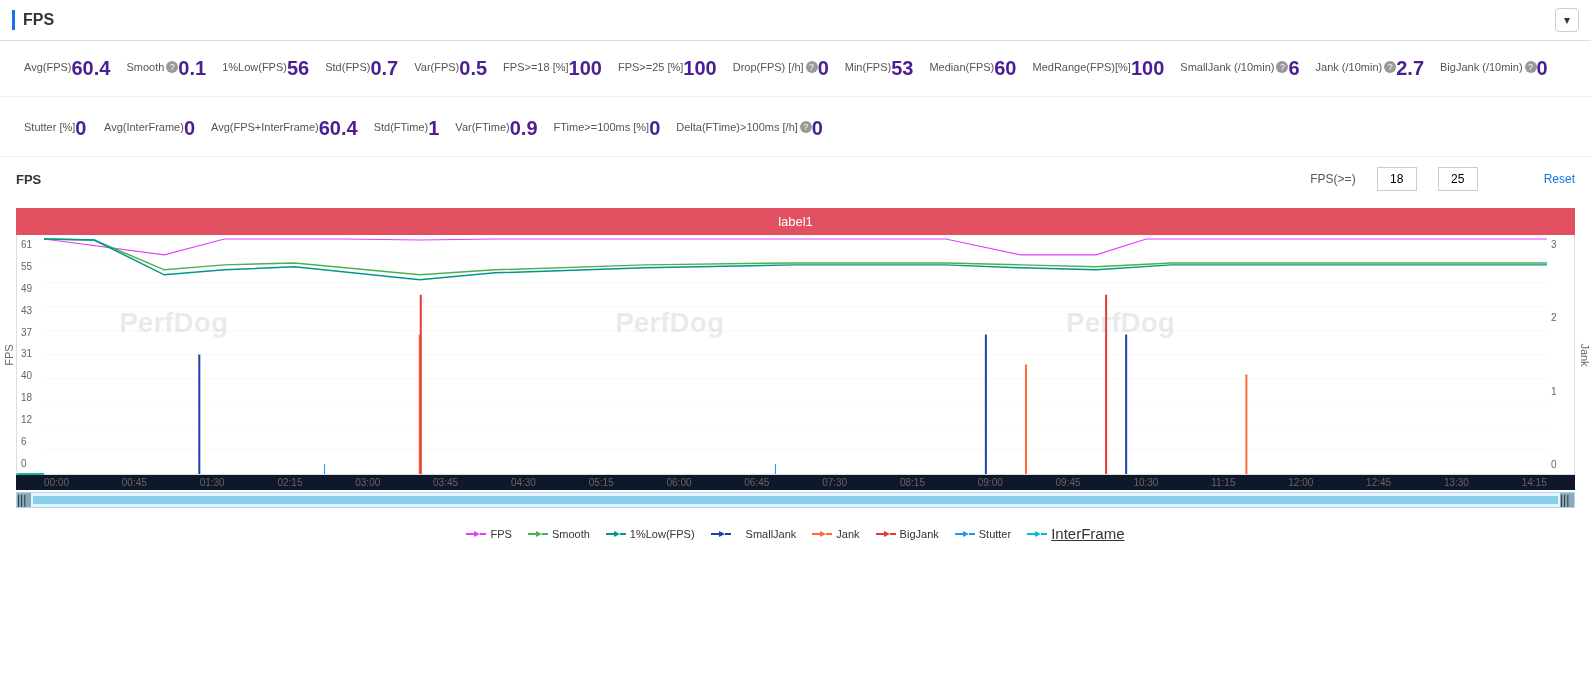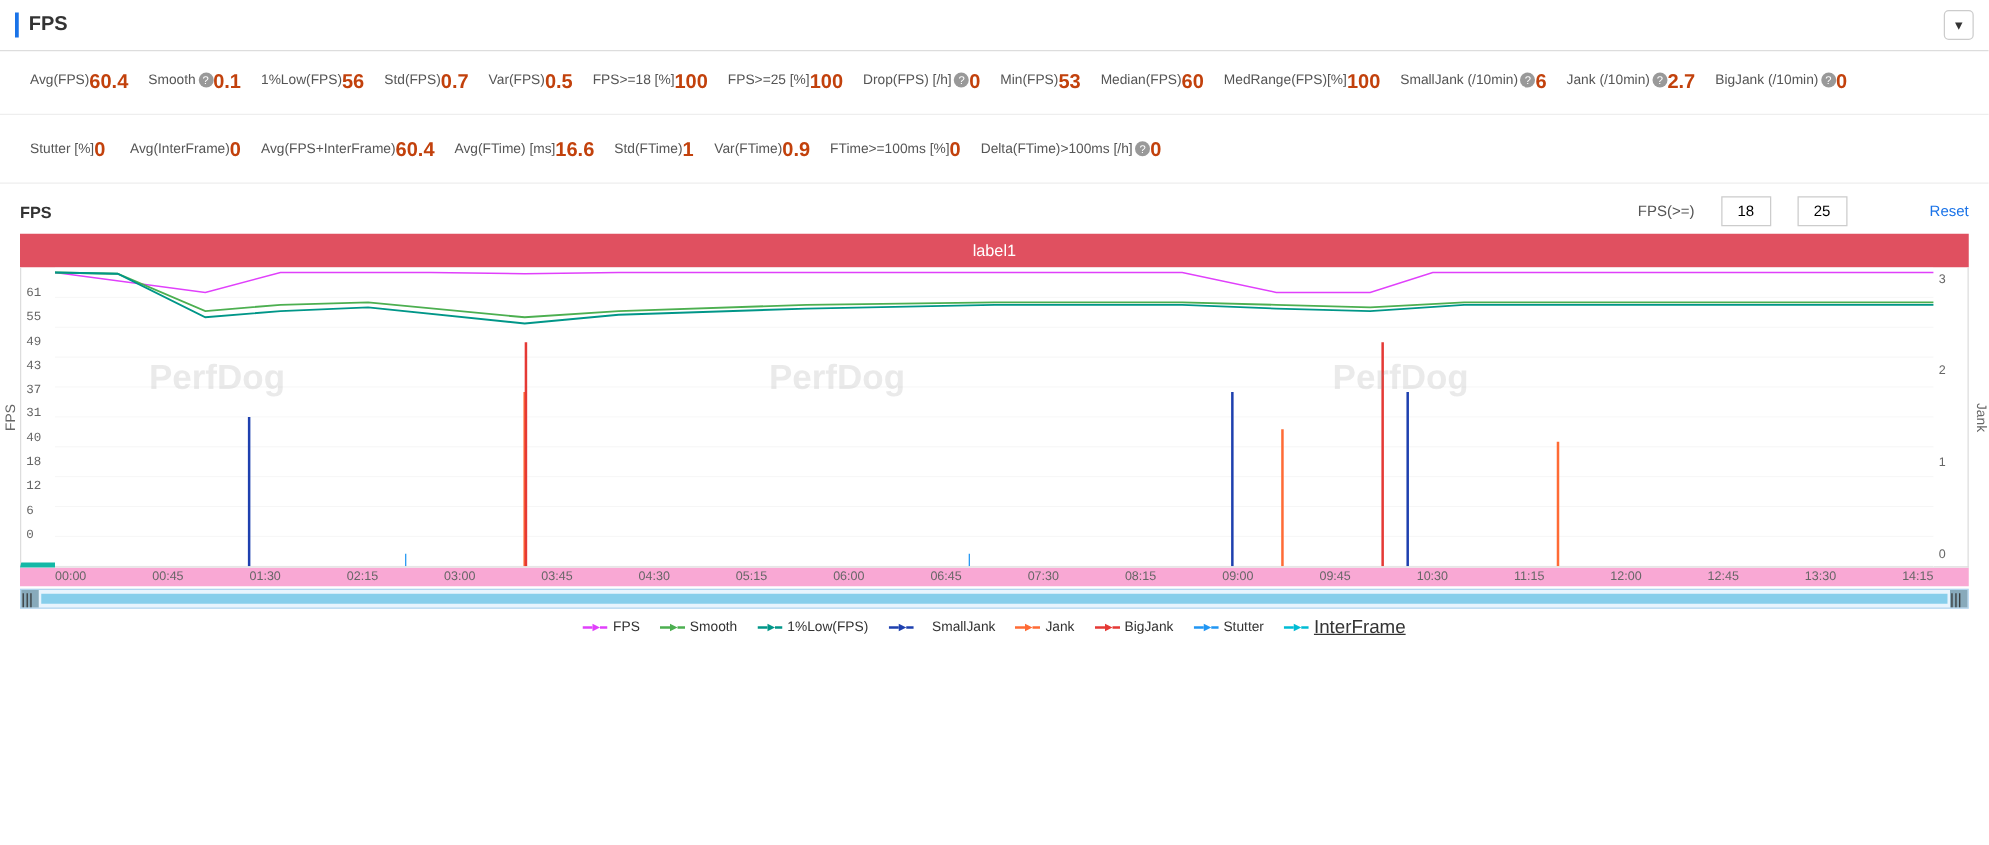--- a/index.html
+++ b/index.html
@@ -8,21 +8,21 @@
     .header { display: flex; align-items: center; padding: 8px 12px; border-bottom: 1px solid #ddd; }
     .header-bar { width: 3px; height: 20px; background: #1a73e8; margin-right: 8px; }
     .header-title { font-size: 16px; font-weight: bold; flex: 1; }
     .header-chevron { width: 24px; height: 24px; border: 1px solid #ccc; border-radius: 4px; display: flex; align-items: center; justify-content: center; cursor: pointer; }
     
     .stats-section { padding: 8px 16px; }
     
     .stats-row { display: flex; align-items: flex-start; gap: 0; flex-wrap: nowrap; }
     .stat-item { display: flex; flex-direction: row; align-items: center; min-width: 80px; padding: 4px 8px; }
     .stat-label { font-size: 11px; color: #555; text-align: center; display: flex; align-items: center; gap: 2px; }
-    .stat-value { font-size: 16px; font-weight: bold; color: #c2410c; margin-top: 4px; }
+    .stat-value { font-size: 20px; font-weight: bold; color: #4c1d95; margin-top: 4px; }
     .help-icon { width: 12px; height: 12px; border-radius: 50%; background: #999; color: #fff; font-size: 9px; display: inline-flex; align-items: center; justify-content: center; cursor: pointer; }
     
     .divider { height: 1px; background: #eee; margin: 4px 0; }
     
     .chart-header { display: flex; align-items: center; padding: 6px 16px; }
     .chart-title { font-size: 13px; font-weight: bold; flex: 1; }
     .fps-controls { display: flex; align-items: center; gap: 21px; font-size: 12px; color: #555; }
     .fps-input { width: 40px; height: 24px; border: 1px solid #ccc; text-align: center; font-size: 12px; }
     .reset-btn { color: #1a73e8; cursor: pointer; font-size: 12px; background: none; border: none; margin-left: 45px; }
     
@@ -150,26 +150,20 @@
     <div class="stat-label">
       Avg(InterFrame)
     </div>
     <div class="stat-value">0</div>
   </div>
       <div class="stat-item">
     <div class="stat-label">
       Avg(FPS+InterFrame)
     </div>
     <div class="stat-value">60.4</div>
-  </div>
-      <div class="stat-item">
-    <div class="stat-label">
-      Avg(FTime) [ms]
-    </div>
-    <div class="stat-value">16.6</div>
   </div>
       <div class="stat-item">
     <div class="stat-label">
       Std(FTime)
     </div>
     <div class="stat-value">1</div>
   </div>
       <div class="stat-item">
     <div class="stat-label">
       Var(FTime)
@@ -196,27 +190,27 @@
 <div class="chart-header">
   <span class="chart-title">FPS</span>
   <div class="fps-controls">
     <span>FPS(&gt;=)</span>
     <input class="fps-input" type="text" value="18" style="">
     <input class="fps-input" type="text" value="25" style="">
     <button class="reset-btn">Reset</button>
   </div>
 </div>
 
-<div style="position:relative; margin: 0 16px;">
+<div style="position:relative; margin: 11px 16px;">
 
   <div class="label-bar">label1</div>
 
   <div style="position:relative; display:flex;">
 
-    <div style="display:flex; flex-direction:column; justify-content:space-between; font-size:10px; color:#666; padding:16px 4px; width:28px; background:#fff; border-left:1px solid #ddd; border-bottom:4px solid #14b8a6;font-family:Liberation Mono, monospace;">
+    <div style="display:flex; flex-direction:column; justify-content:space-between; font-size:10px; color:#666; padding:4px 4px; width:28px; background:#fff; border-left:1px solid #ddd; border-bottom:2px solid #14b8a6;">
       <span>61</span>
       <span>55</span>
       <span>49</span>
       <span>43</span>
       <span>37</span>
       <span>31</span>
       <span>40</span>
       <span>18</span>
       <span>12</span>
       <span>6</span>
@@ -269,21 +263,21 @@
       <span>3</span>
       <span>2</span>
       <span>1</span>
       <span>0</span>
       <div style="position:absolute; right:-22px; top:50%; transform:translateY(-50%) rotate(90deg); font-size:11px; color:#666; white-space:nowrap;">Jank</div>
     </div>
 
     <div style="position:absolute; left:-18px; top:50%; transform:translateY(-50%) rotate(-90deg); font-size:11px; color:#666; white-space:nowrap;">FPS</div>
   </div>
 
-  <div style="display:flex; justify-content:space-between; padding: 2px 28px; font-size:10px; color:#666; background:#f9a8d4;">
+  <div style="display:flex; justify-content:space-between; padding: 2px 28px; font-size:10px; color:#666; background:#0f172a;">
     <span>00:00</span>
     <span>00:45</span>
     <span>01:30</span>
     <span>02:15</span>
     <span>03:00</span>
     <span>03:45</span>
     <span>04:30</span>
     <span>05:15</span>
     <span>06:00</span>
     <span>06:45</span>

